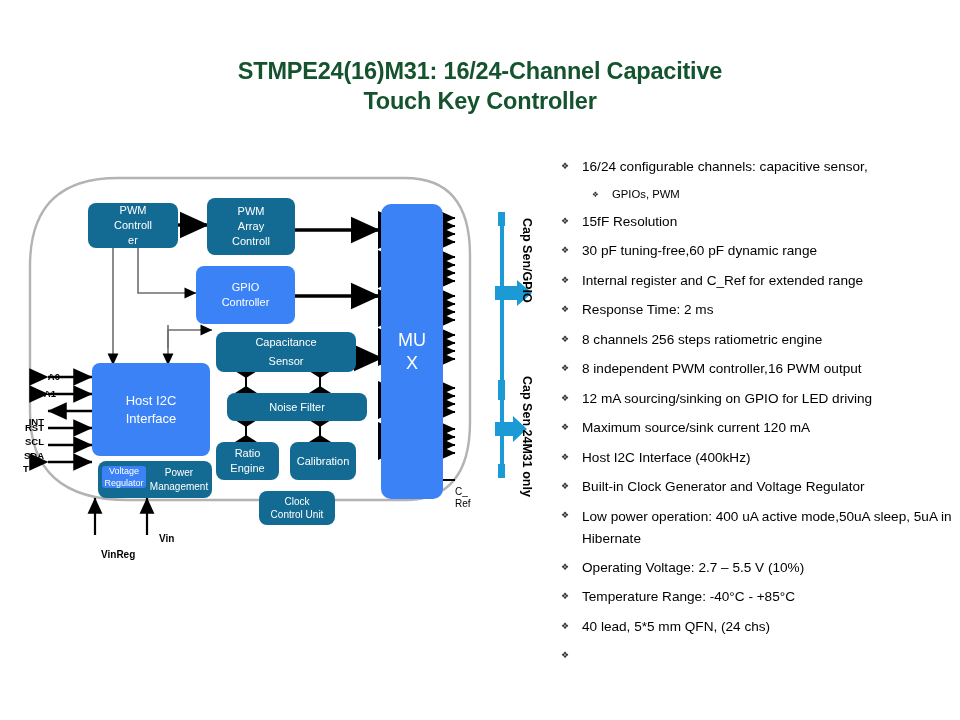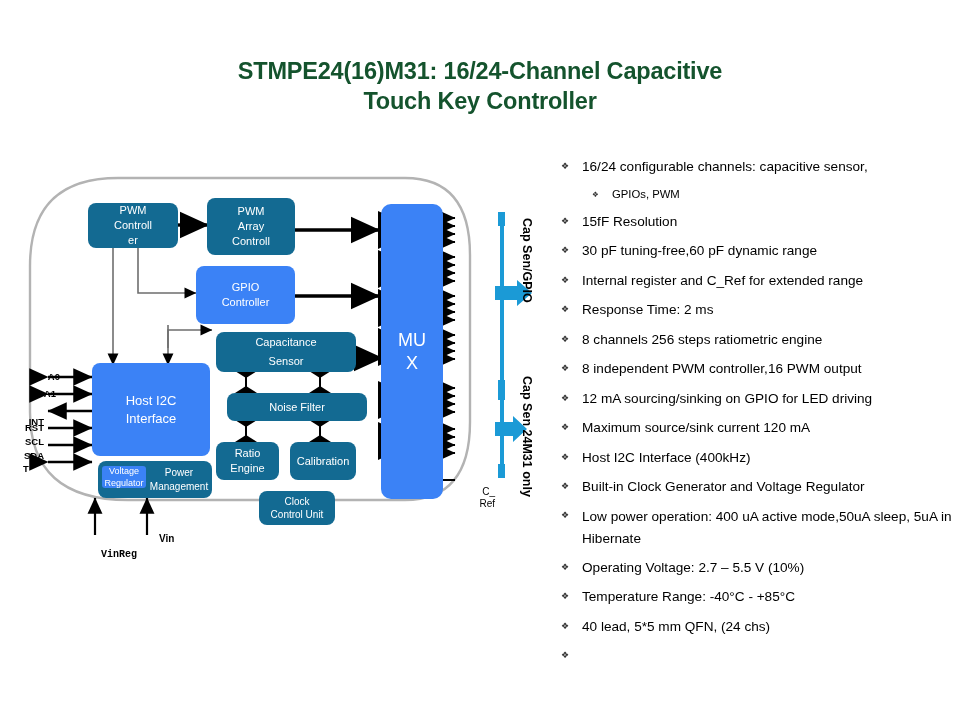--- a/index.html
+++ b/index.html
@@ -33,21 +33,21 @@
   .plabel{
     position:absolute;font-size:9.5px;font-weight:bold;color:#000;
     text-align:right;white-space:nowrap;
   }
   .flabel{
     position:absolute;font-size:10px;font-weight:bold;color:#000;
     white-space:nowrap;
   }
   .crefl{
     position:absolute;font-size:10px;color:#000;
-    text-align:right;line-height:12px;white-space:nowrap;
+    text-align:left;line-height:12px;white-space:nowrap;
   }
   .vlabel{
     position:absolute;font-size:12.5px;font-weight:bold;color:#000;
     white-space:nowrap;transform-origin:0 0;transform:rotate(90deg);
   }
 
   
   #bullets{position:absolute;left:556px;top:152px;width:400px;}
   .bul{
     position:relative;padding-left:26px;margin-bottom:0px;
@@ -233,21 +233,21 @@
     </div>
 
     <div class="plabel" style="left:16px;top:221px;width:44px;">A0</div>
     <div class="plabel" style="left:12px;top:238px;width:44px;">A1</div>
     <div class="plabel" style="left:0px;top:266px;width:44px;">INT</div>
     <div class="plabel" style="left:0px;top:272px;width:44px;">RST</div>
     <div class="plabel" style="left:0px;top:286px;width:44px;">SCL</div>
     <div class="plabel" style="left:0px;top:300px;width:44px;">SDA</div>
     <div class="plabel" style="left:0px;top:313px;width:52px;text-align:center;">T</div>
 
-    <div class="flabel" style="left:101px;top:399px;font-family:Liberation Mono, monospace;">VinReg</div>
+    <div class="flabel" style="left:101px;top:399px;">VinReg</div>
     <div class="flabel" style="left:159px;top:383px;">Vin</div>
 
     <div class="crefl" style="left: 455px; top: 336px; width: 40px; white-space: pre-line;" style2="">C_
 Ref</div>
 
     <div class="vlabel" style="left:534px;top:68px;">Cap Sen/GPIO</div>
     <div class="vlabel" style="left:534px;top:226px;">Cap Sen 24M31 only</div>
   </div>
 
   <div id="bullets">

